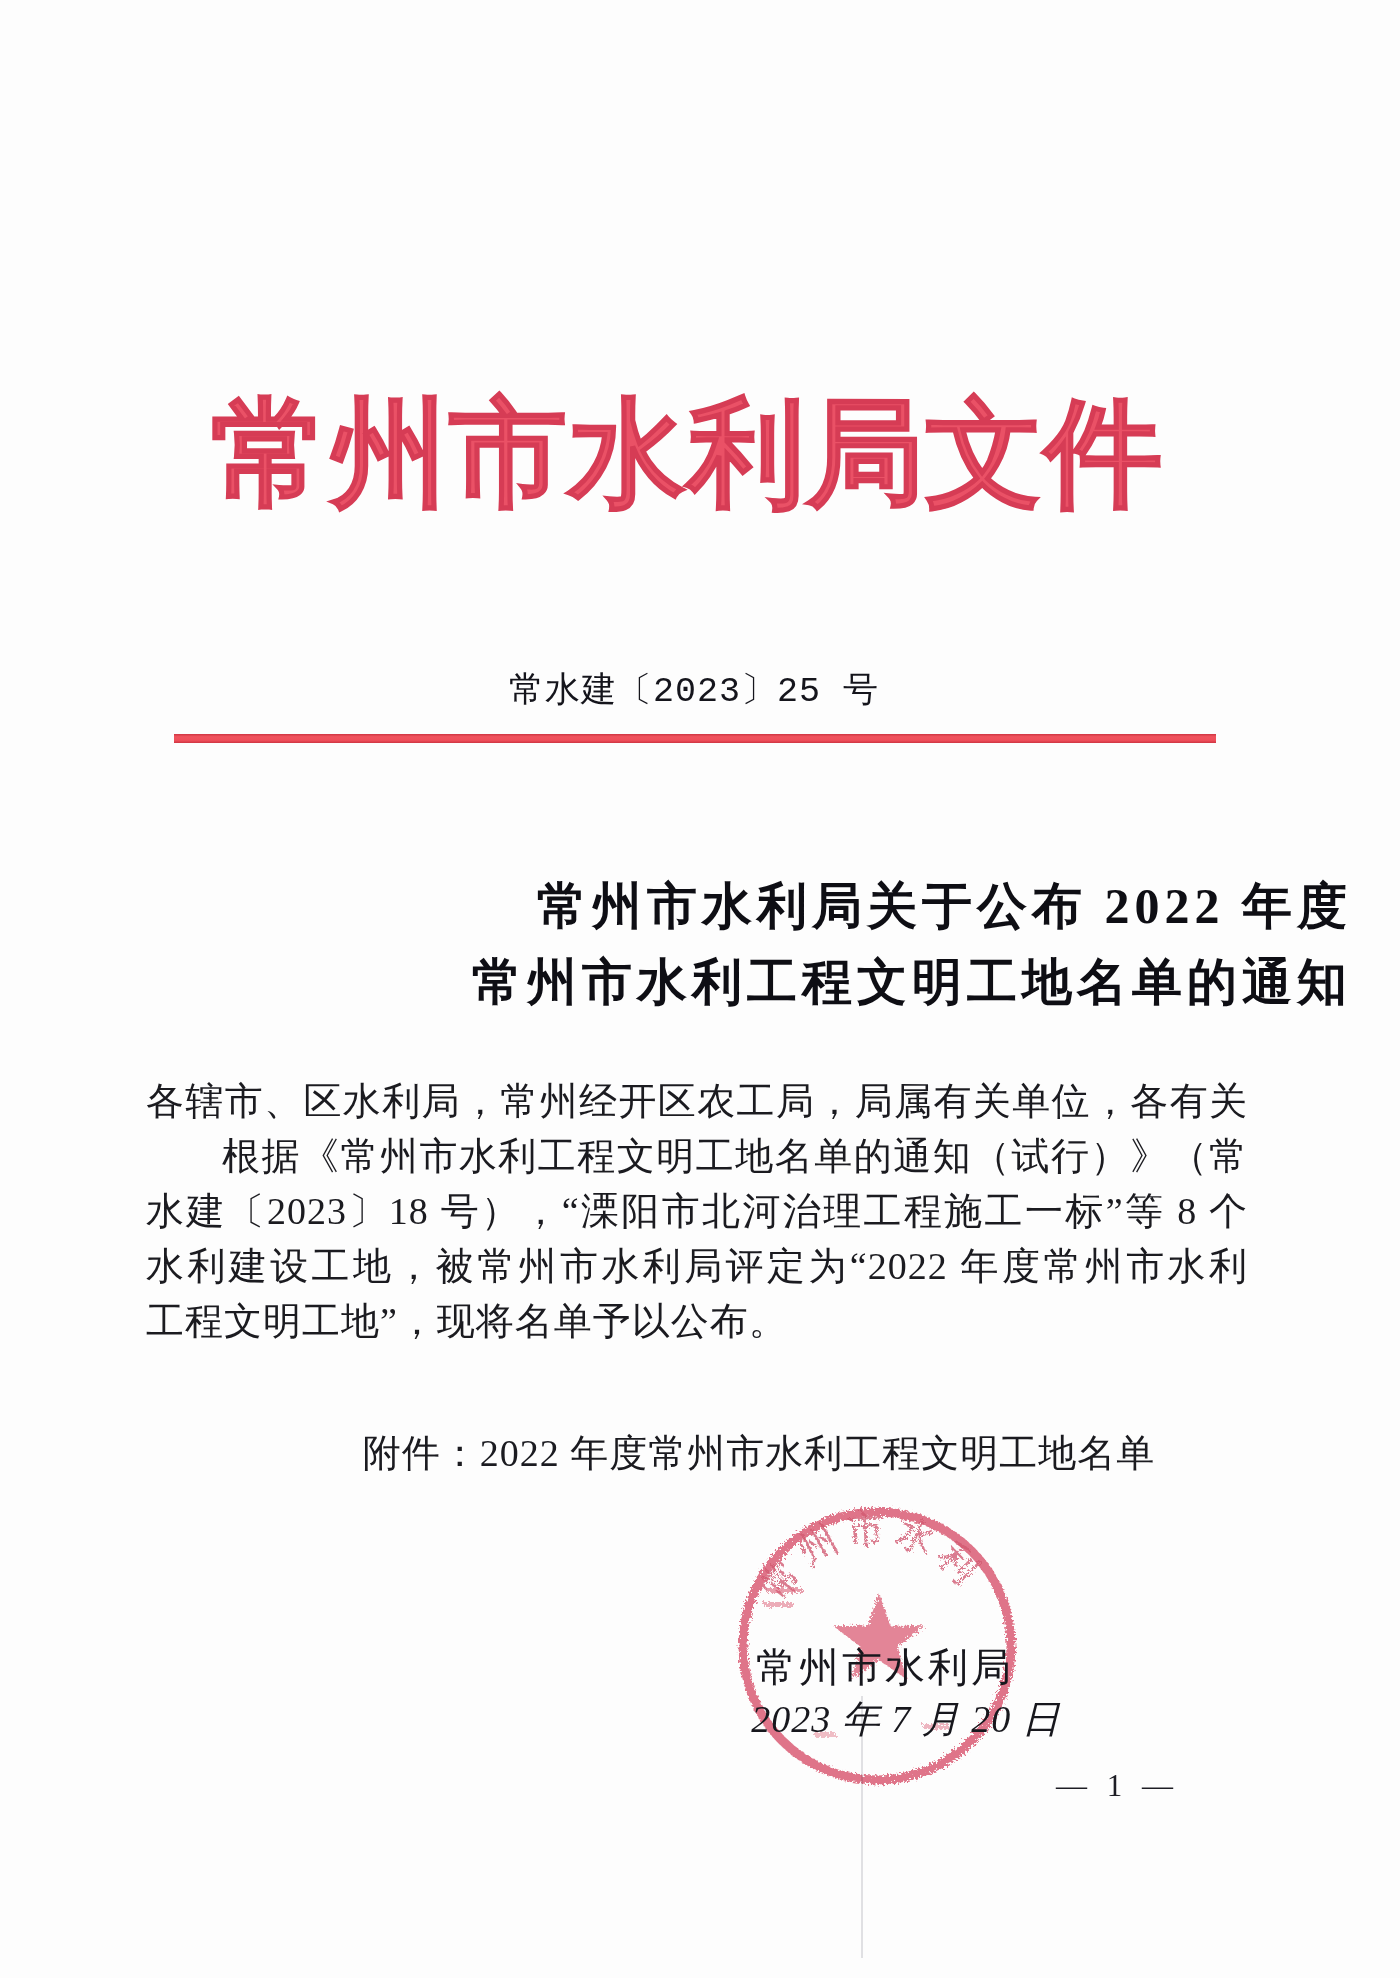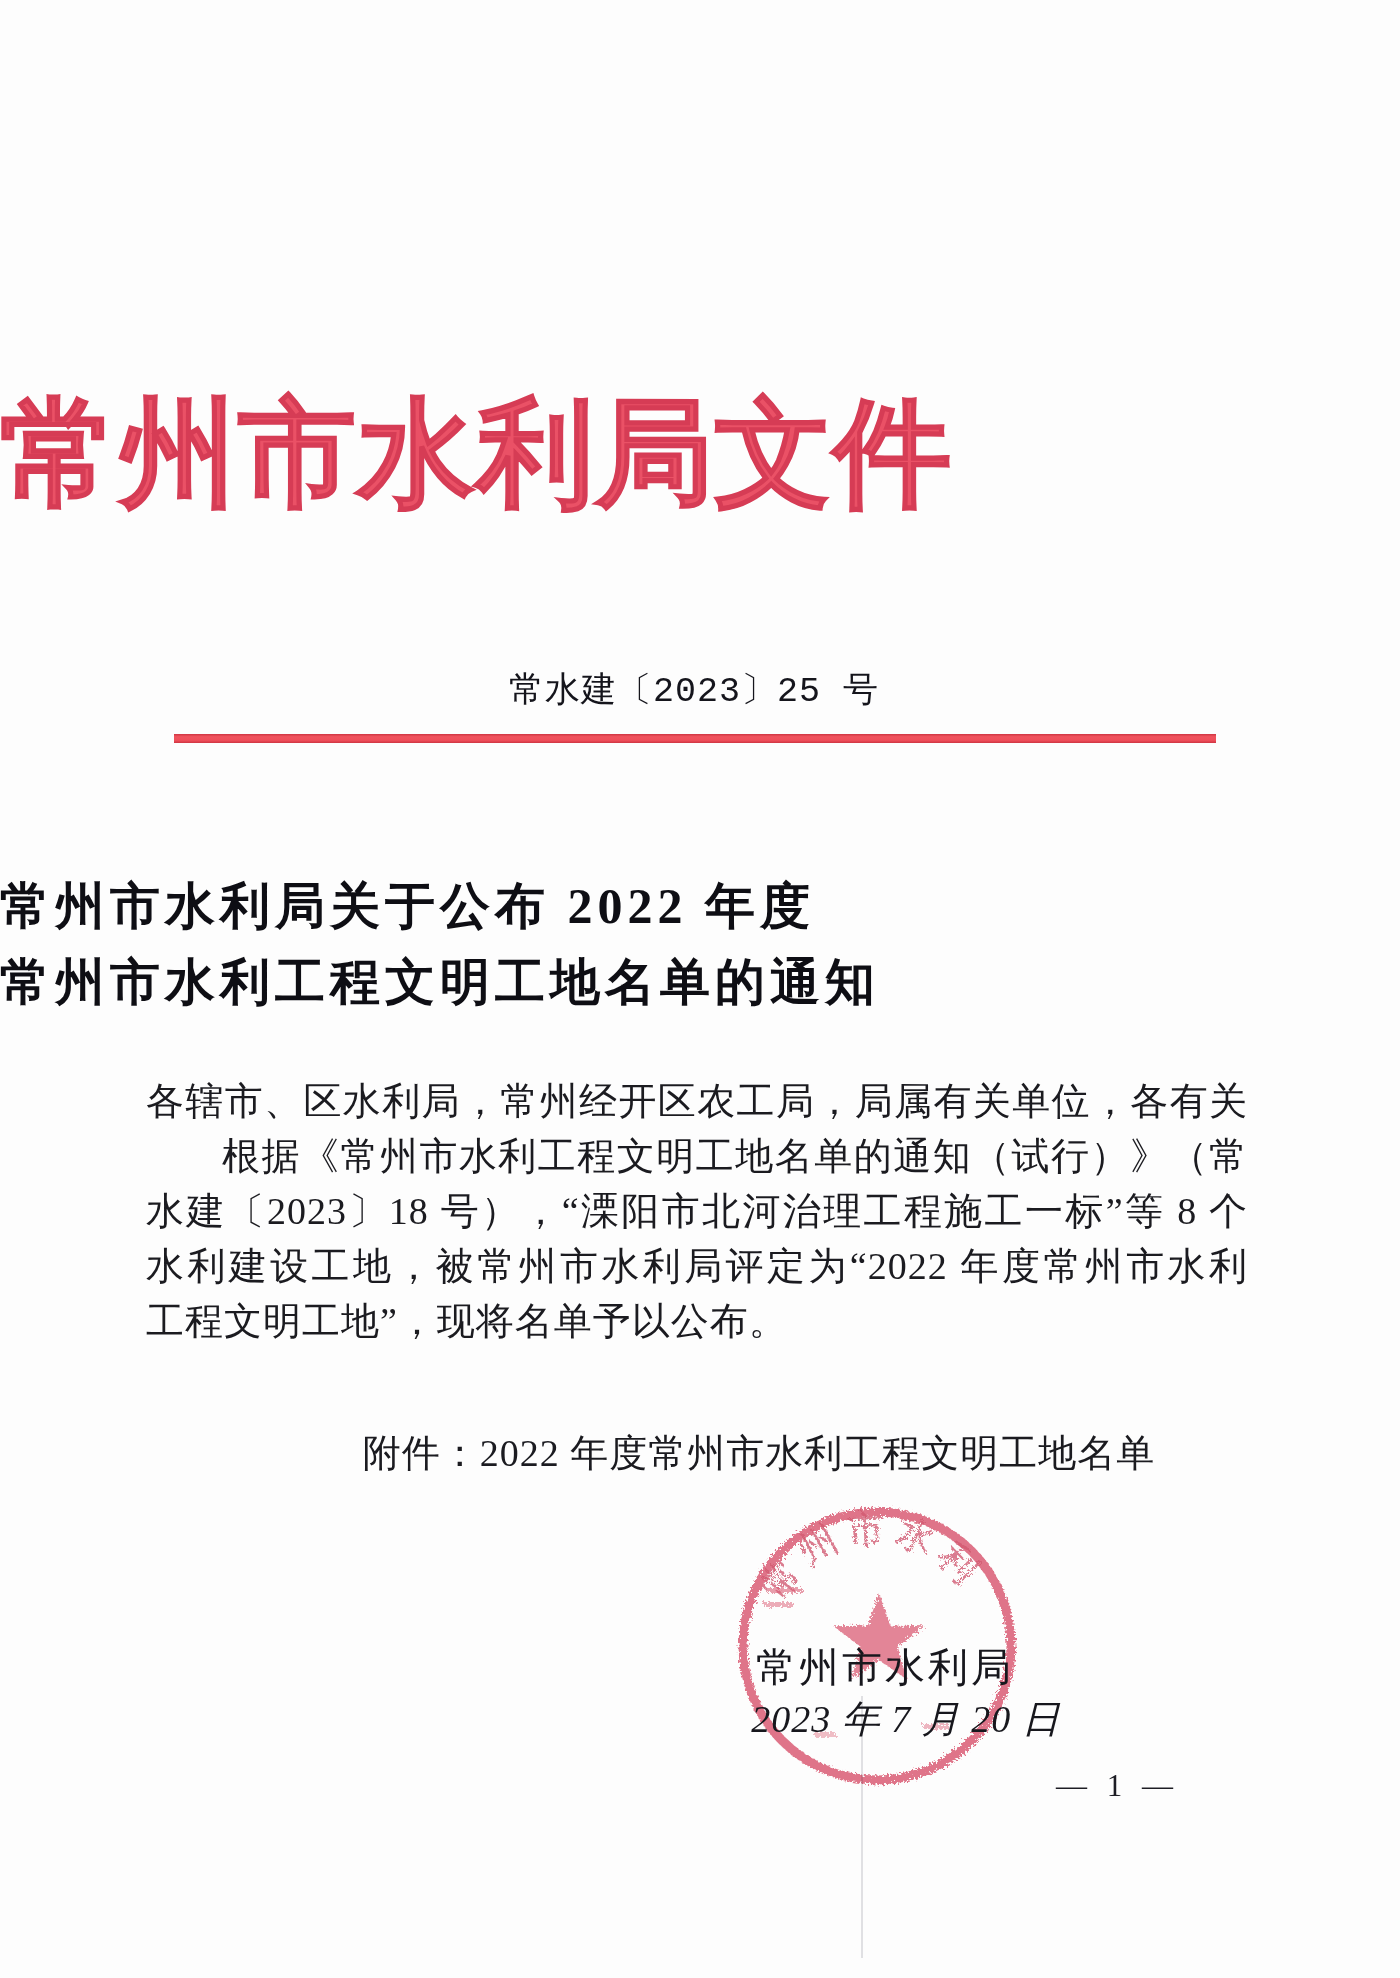--- a/index.html
+++ b/index.html
@@ -18,46 +18,48 @@
   .page{
     position:relative;
     width:1400px;
     height:1978px;
     background:#fdfdfd;
     overflow:hidden;
   }
   .red-banner{
     position:absolute;
     top:378px; left:0; width:1352px;
+    text-align:center;
     font-size:118px;
     font-weight:bold;
     line-height:1.3;
     color:var(--red-banner);
     -webkit-text-stroke:1.5px var(--red-banner-edge);
     letter-spacing:1px;
     white-space:nowrap;
+    padding-left:11px;
   }
   .doc-number{
     position:absolute;
     top:666px; left:0; width:1388px;
     text-align:center;
     font-size:35px;
     color:#15151c;
     letter-spacing:1px;
     font-family:Liberation Mono, monospace;
   }
   .red-rule{
     position:absolute;
     top:734px; left:174px; width:1042px; height:9px;
     background:linear-gradient(to bottom,#cf3542 0%,#f0535e 30%,#ef4e5a 70%,#cf3542 100%);
   }
   .notice-title{
     position:absolute;
     top:868px; left:0; width:1352px;
-    text-align:left;
+    text-align:right;
     font-size:50px;
     font-weight:bold;
     color:#0e0e14;
     letter-spacing:5px;
     line-height:76px;
     white-space:nowrap;
   }
   .body-block{
     position:absolute;
     left:146px; top:1074px; width:1102px;

